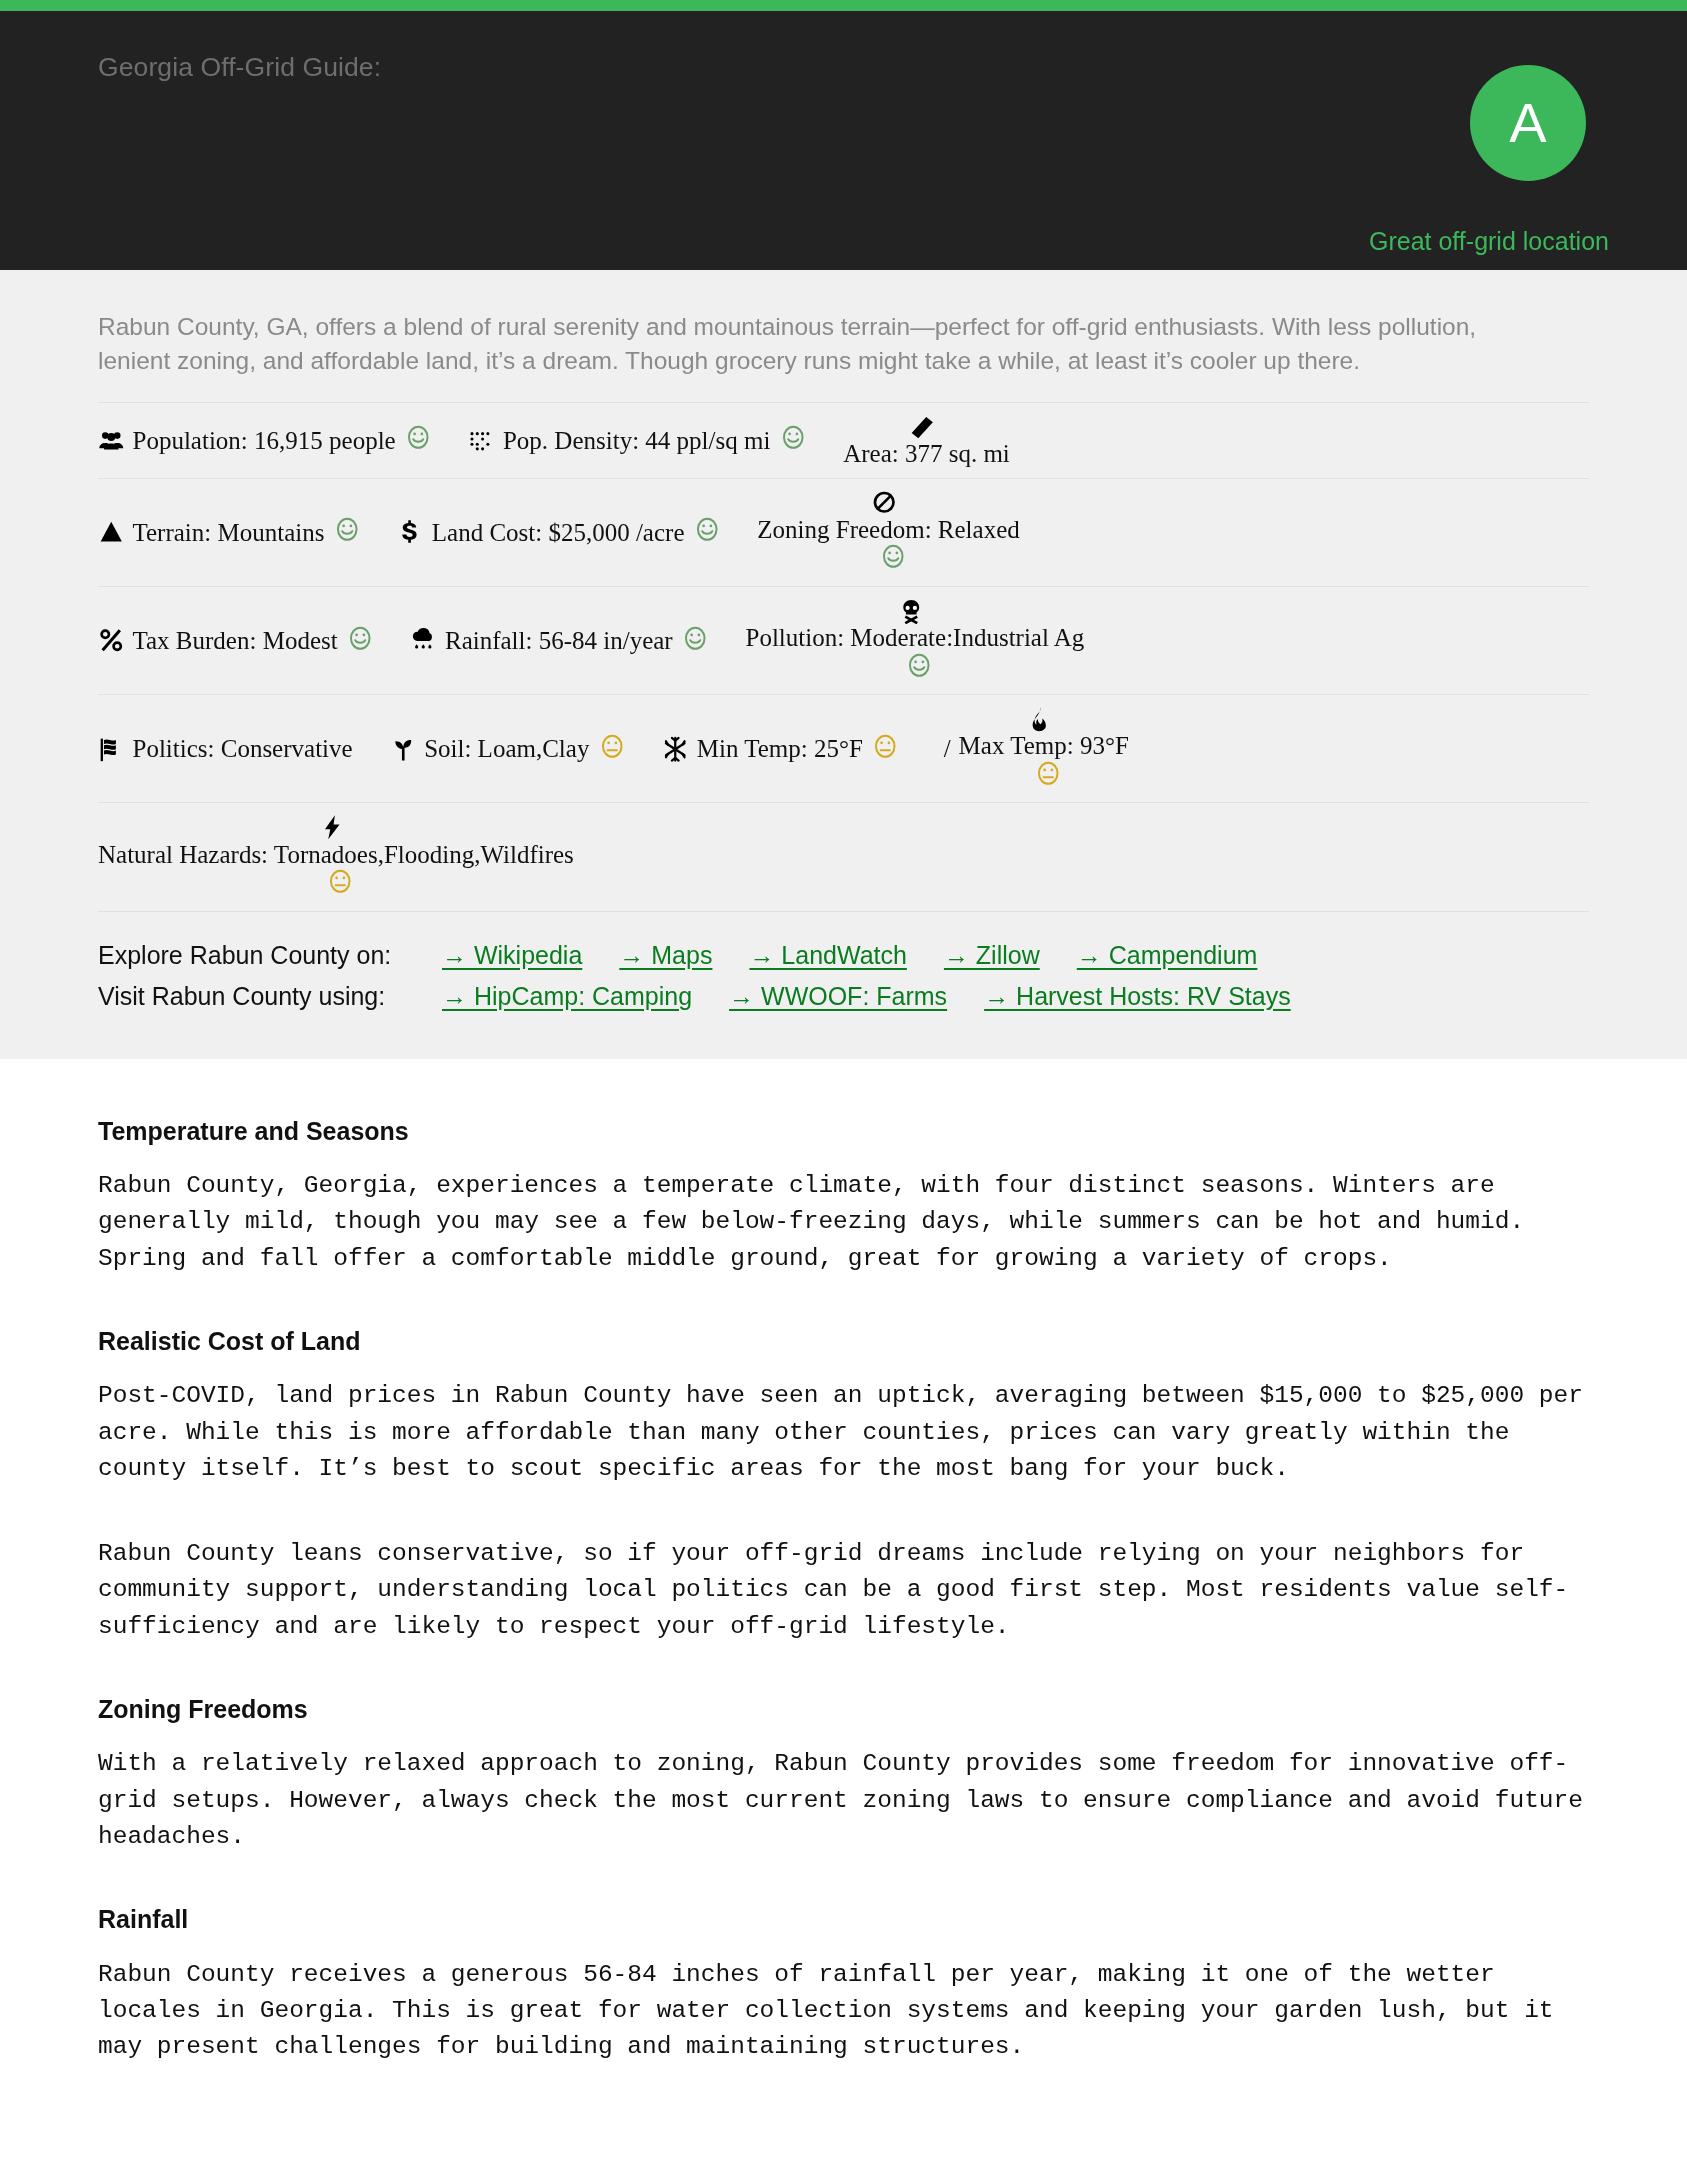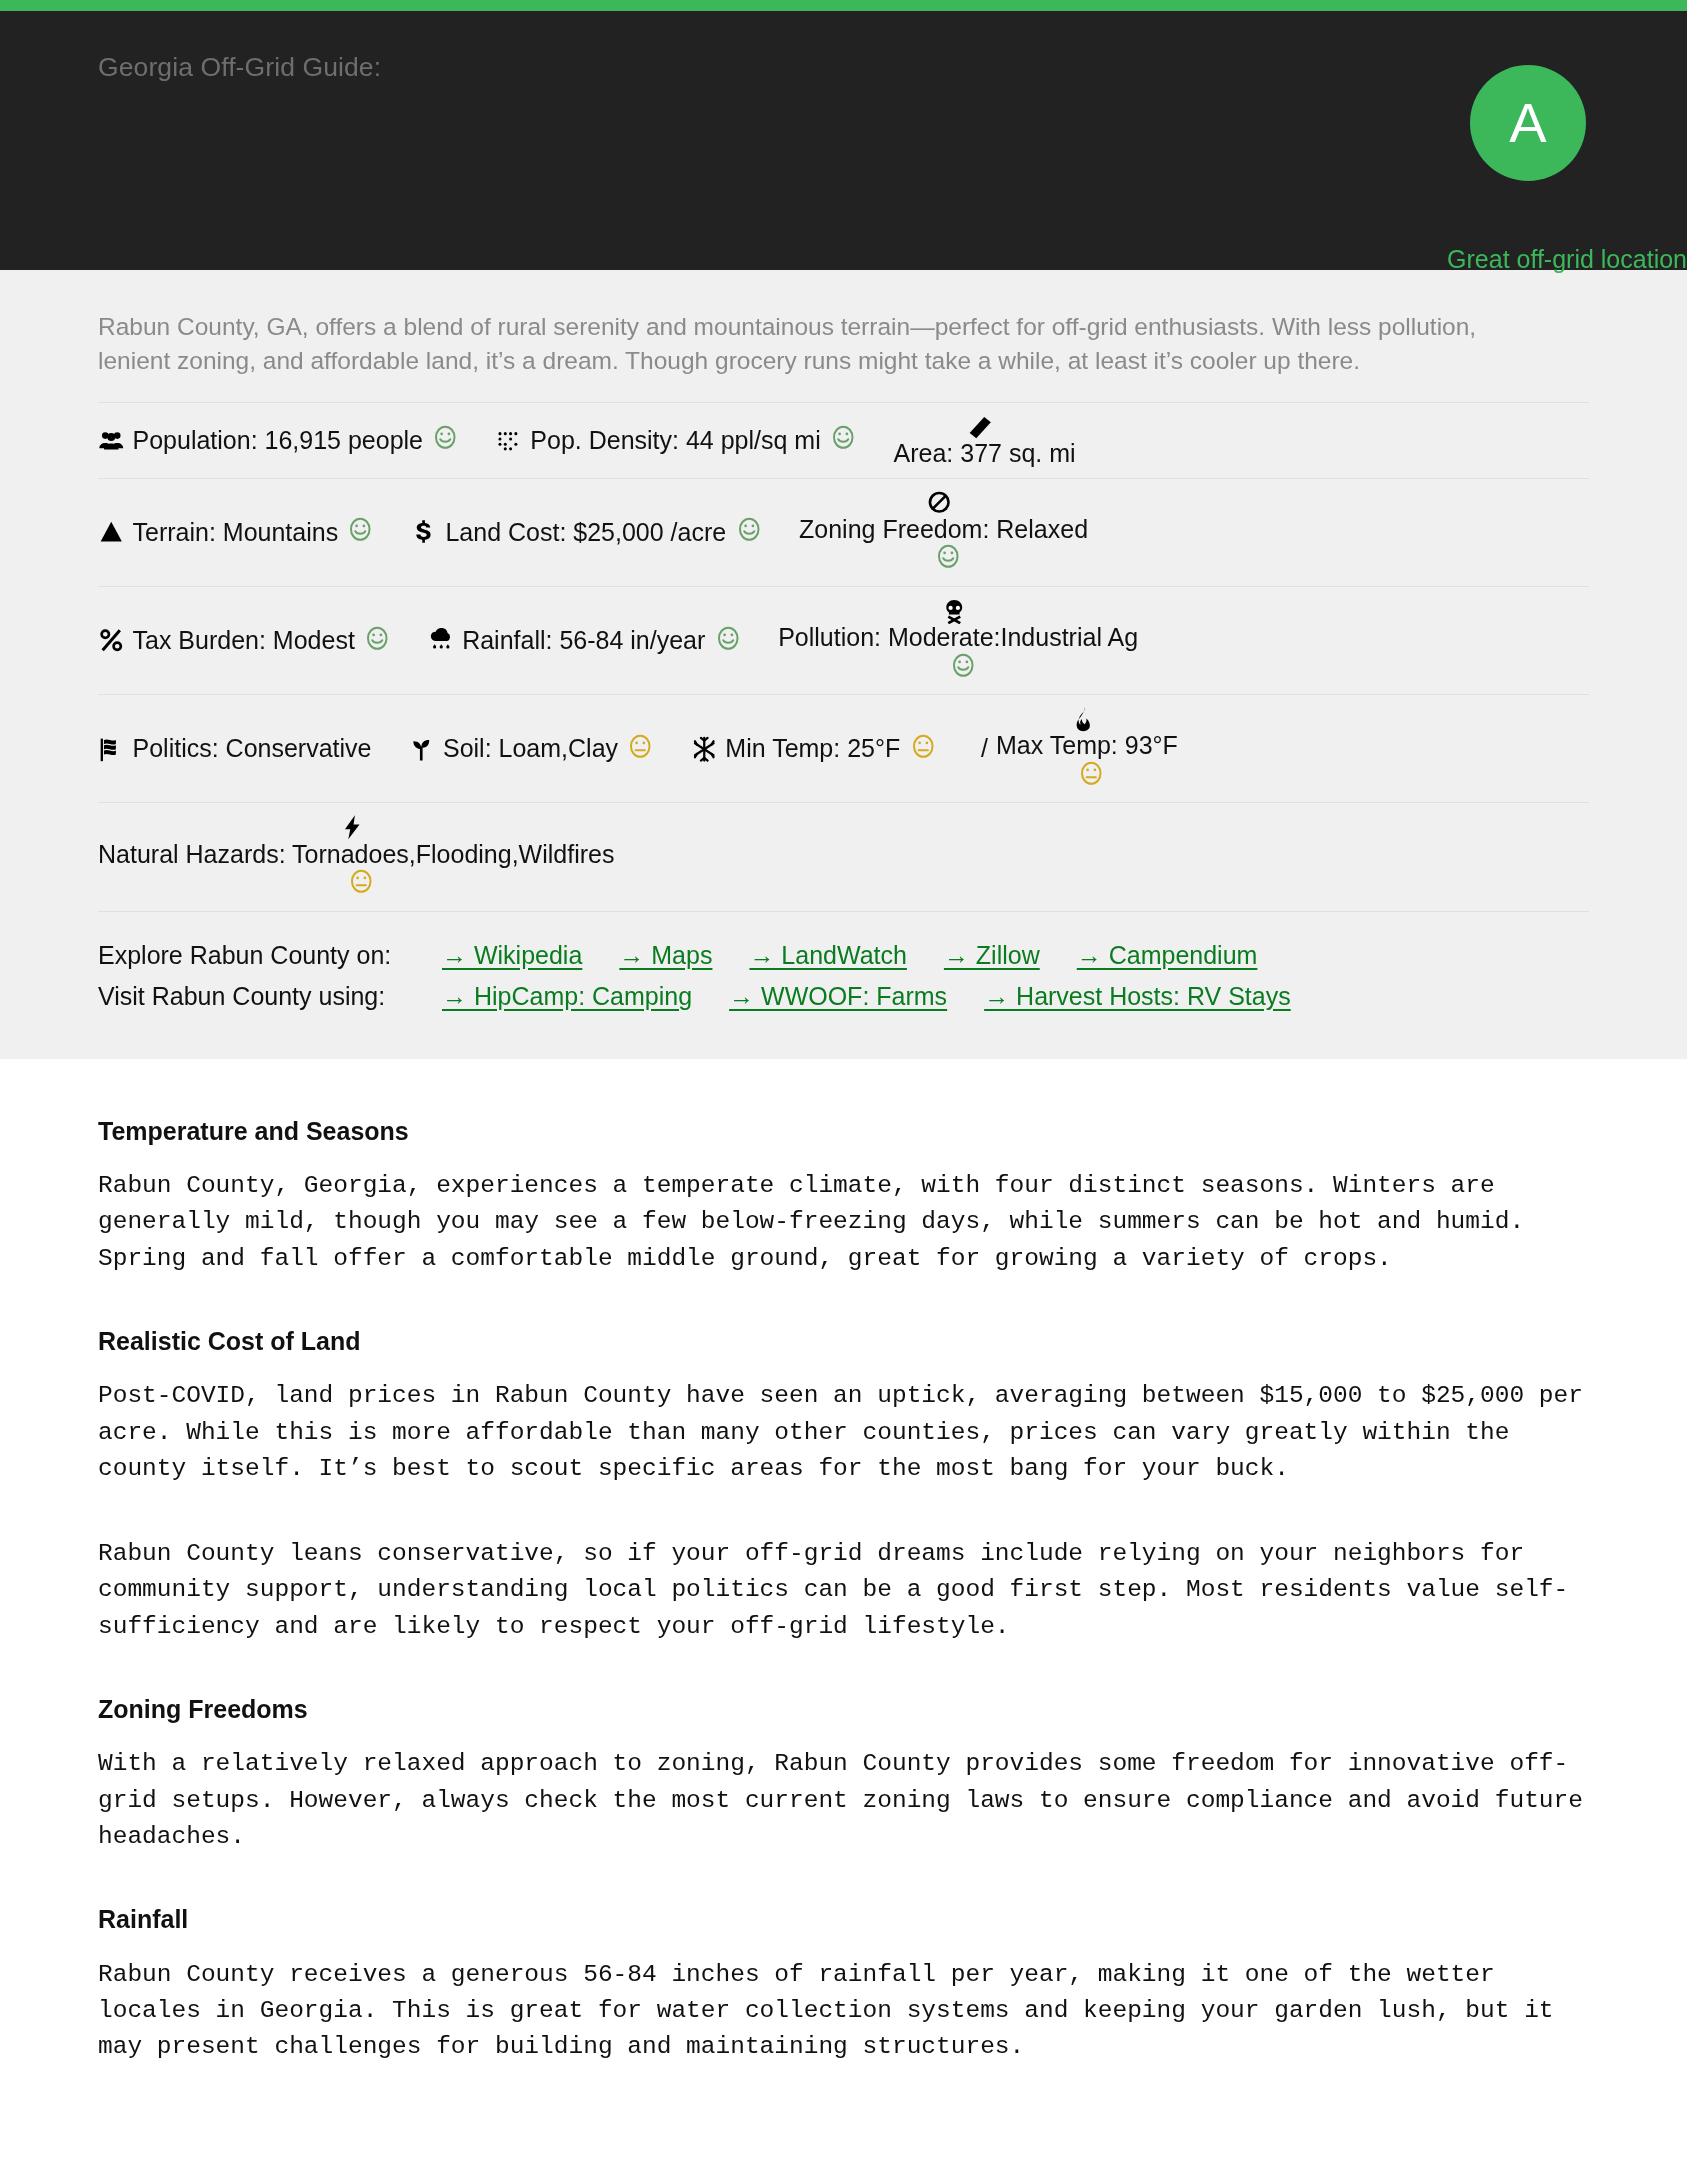--- a/index.html
+++ b/index.html
@@ -78,42 +78,43 @@
   }
   .grade-letter {
     color: #ffffff;
     font-size: 56px;
     font-weight: 400;
     line-height: 1;
   }
   .grade-caption {
     color: #3cb85b;
     font-size: 25px;
-    margin-top: 64px;
+    margin-top: 46px;
     white-space: nowrap;
-    text-align: right;
+    text-align: left;
     padding-right: 0;
   }
 
   
   .summary {
     background: #f0f0f0;
     padding: 0 98px 36px 98px;
   }
   .lede {
     color: #8a8a8a;
     font-size: 24.5px;
     line-height: 1.42;
     margin: 0;
     padding: 40px 0 22.5px 0;
     max-width: 1429px;
   }
 
   .stats {
     border-top: 1.3px solid #e0e0e0;
+    font-family: Liberation Serif, serif;
   }
   .stat-row {
     border-bottom: 1.3px solid #e0e0e0;
     padding: 10.6px 0 10.6px 0;
     display: flex;
     align-items: center;
     flex-wrap: nowrap;
     min-height: 46px;
   }
   .stat {

